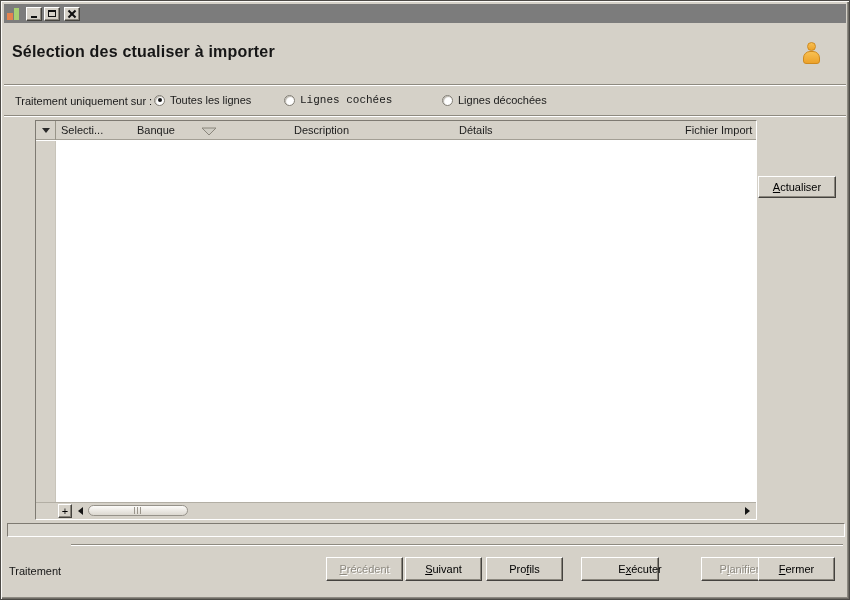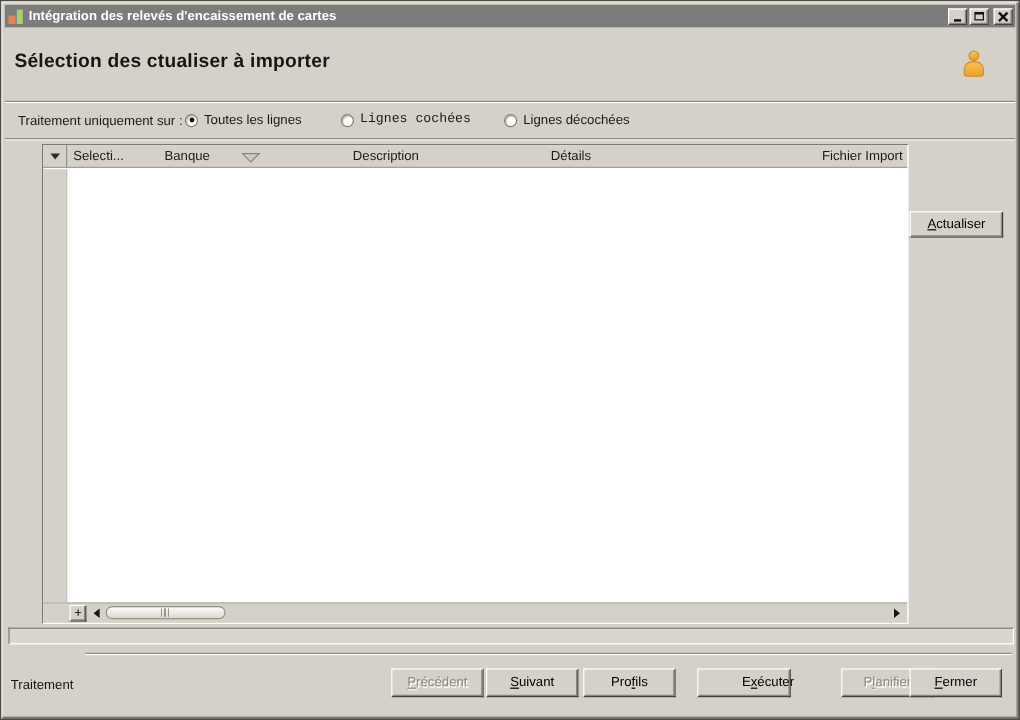--- a/index.html
+++ b/index.html
@@ -49,21 +49,21 @@
   .user-icon .body { position:absolute; left:1px; top:9px; width:17px; height:13px; border-radius:7px 7px 3px 3px;
     background:linear-gradient(#f8c052,#eca22b); border:1px solid #cf8a1e; }
 
   .sep { position:absolute; left:3px; right:3px; height:1px; background:#8e8a80; box-shadow:0 1px 0 #ffffff; }
   .sep1 { top:83px; } .sep2 { top:114px; }
 
   
   .toolbar { position:absolute; left:3px; top:85px; right:3px; height:42px; background:#d5d1c8; }
   .tb-label { position:absolute; left:11px; top:9px; }
   .radio { position:absolute; top:8px; display:flex; align-items:center; gap:5px; cursor:default; }
-  .radio.r0 { left:150px; } .radio.r1 { left:280px;font-family:Liberation Mono, monospace; } .radio.r2 { left:400px;padding-left:16px; }
+  .radio.r0 { left:150px; } .radio.r1 { left:280px;font-family:Liberation Mono, monospace; } .radio.r2 { left:422px;padding-left:16px; }
   .radio-circle { width:11px; height:11px; border-radius:50%; background:#fff;
     border:1px solid #827e75; box-shadow:inset 1px 1px 1px #b9b5ac;
     display:flex; align-items:center; justify-content:center; }
   .radio-dot { width:4px; height:4px; border-radius:50%; background:#141414; display:none; }
   .radio-dot[data-selected="true"] { display:block; }
 
   
   .btn {
     position:absolute; background:#d5d1c8; color:#000;
     border:1px solid; border-color:#ffffff #44423e #44423e #ffffff;
@@ -120,21 +120,20 @@
 </head>
 <body>
 
 <div class="window">
 
   <div class="titlebar">
     <span class="app-icon">
       <i class="blk-orange"></i>
       <i class="blk-green"></i>
     </span>
-    <span class="title-text">Intégration des relevés d'encaissement de cartes</span>
     <span class="tb-btn">
       <i class="glyph-min"></i>
     </span>
     <span class="tb-btn">
       <i class="glyph-max"></i>
     </span>
     <span class="tb-btn close">
       <i class="glyph-close"></i>
     </span>
   </div>

